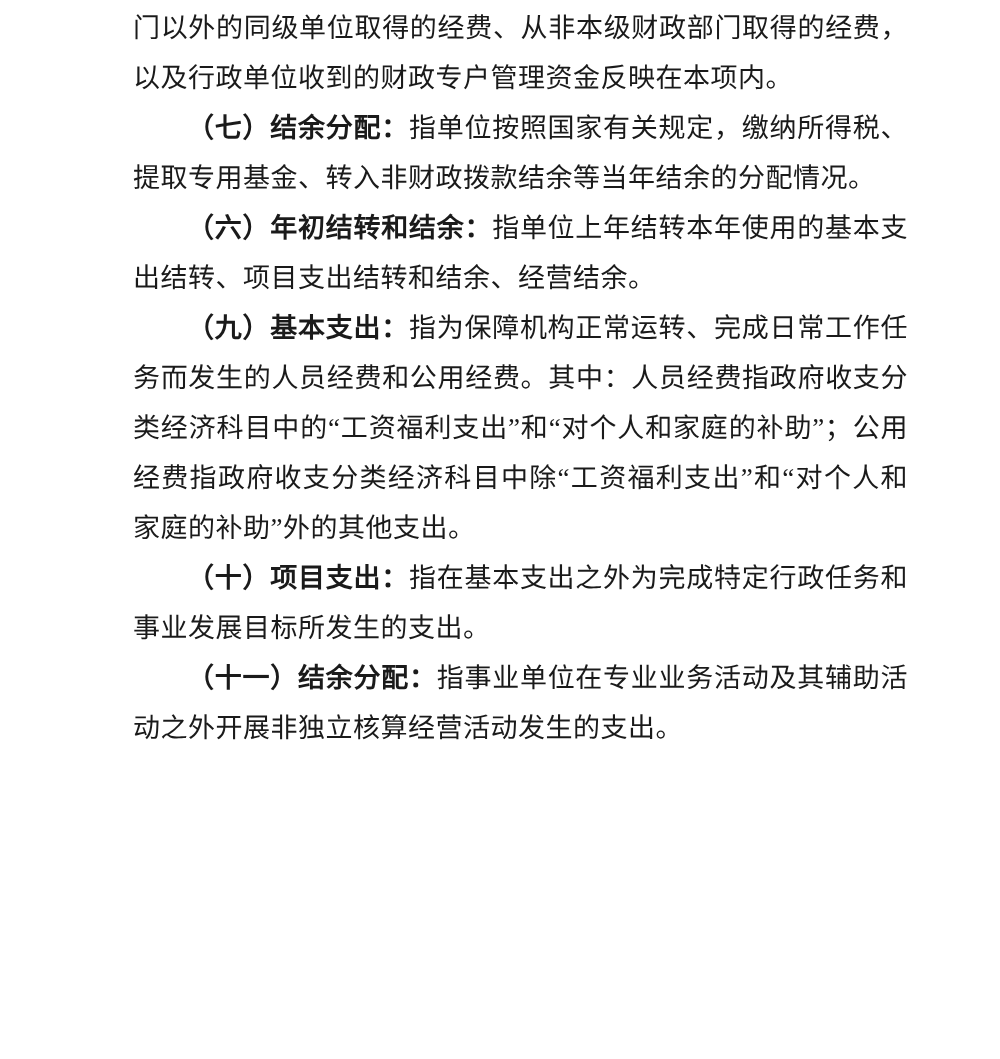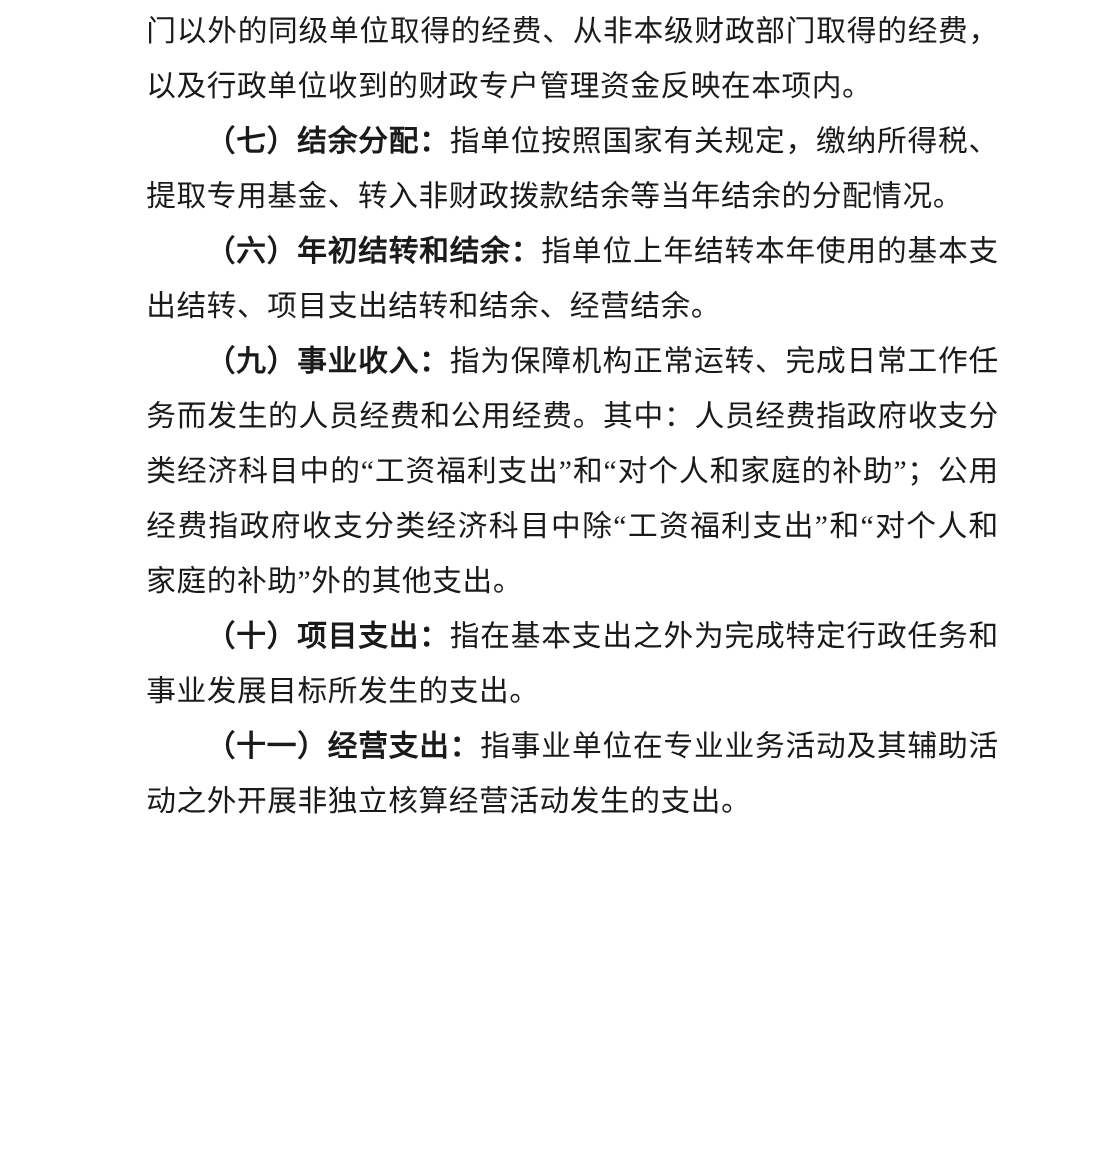--- a/index.html
+++ b/index.html
@@ -46,20 +46,20 @@
   <div class="doc">
 
     <p class="cont"><span>门以外的同级单位取得的经费、从非本级财政部门取得的经费，以及行政单位收到的财政专户管理资金反映在本项内。</span></p>
 
 
     <p class="indent"><span class="term">（七）结余分配：</span><span>指单位按照国家有关规定，缴纳所得税、提取专用基金、转入非财政拨款结余等当年结余的分配情况。</span></p>
 
     <p class="indent"><span class="term">（六）年初结转和结余：</span><span>指单位上年结转本年使用的基本支出结转、项目支出结转和结余、经营结余。</span></p>
 
 
-    <p class="indent"><span class="term">（九）事业收入：</span><span>指为保障机构正常运转、完成日常工作任务而发生的人员经费和公用经费。其中：人员经费指政府收支分类经济科目中的“工资福利支出”和“对个人和家庭的补助”；公用经费指政府收支分类经济科目中除“工资福利支出”和“对个人和家庭的补助”外的其他支出。</span></p>
+    <p class="indent"><span class="term">（九）基本支出：</span><span>指为保障机构正常运转、完成日常工作任务而发生的人员经费和公用经费。其中：人员经费指政府收支分类经济科目中的“工资福利支出”和“对个人和家庭的补助”；公用经费指政府收支分类经济科目中除“工资福利支出”和“对个人和家庭的补助”外的其他支出。</span></p>
 
     <p class="indent"><span class="term">（十）项目支出：</span><span>指在基本支出之外为完成特定行政任务和事业发展目标所发生的支出。</span></p>
 
-    <p class="indent"><span class="term">（十一）经营支出：</span><span>指事业单位在专业业务活动及其辅助活动之外开展非独立核算经营活动发生的支出。</span></p>
+    <p class="indent"><span class="term">（十一）结余分配：</span><span>指事业单位在专业业务活动及其辅助活动之外开展非独立核算经营活动发生的支出。</span></p>
 
   </div>
 </div>
 
 </body></html>

